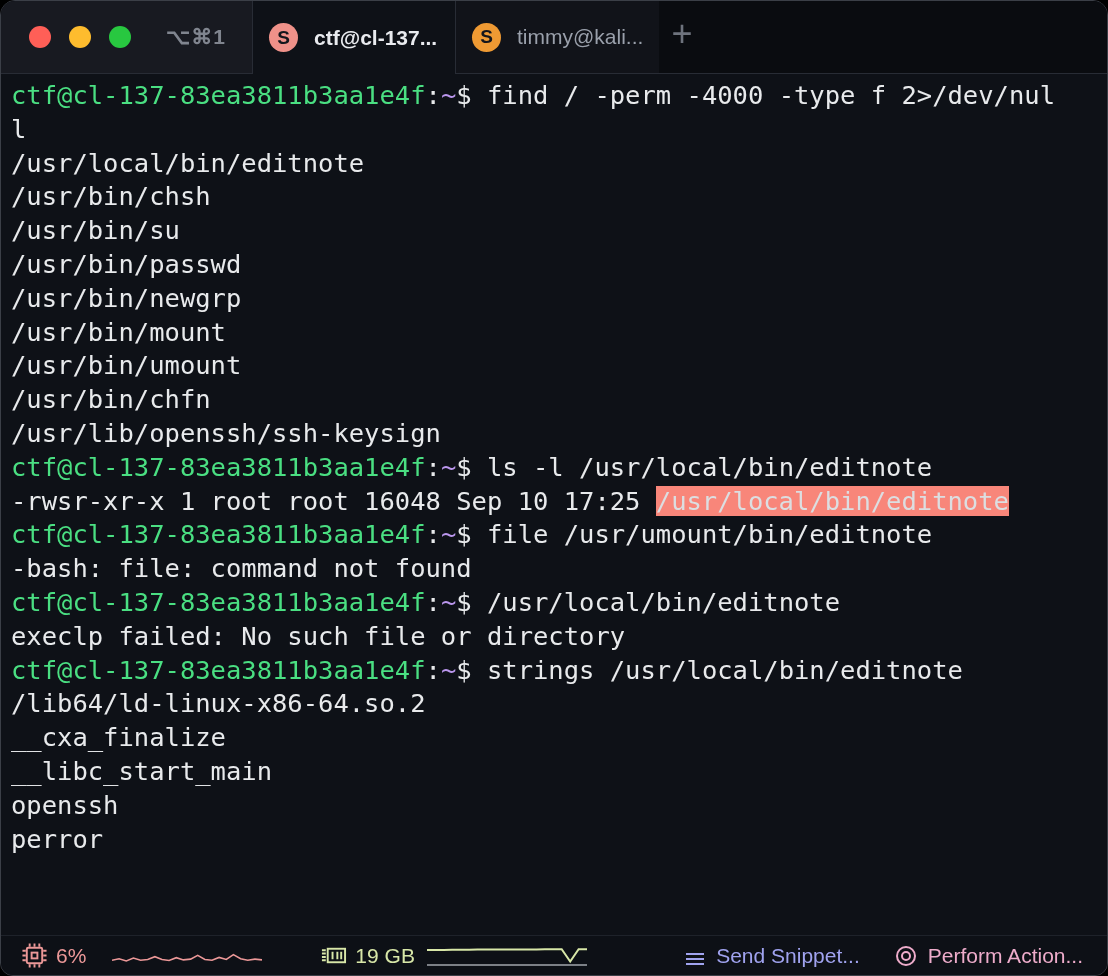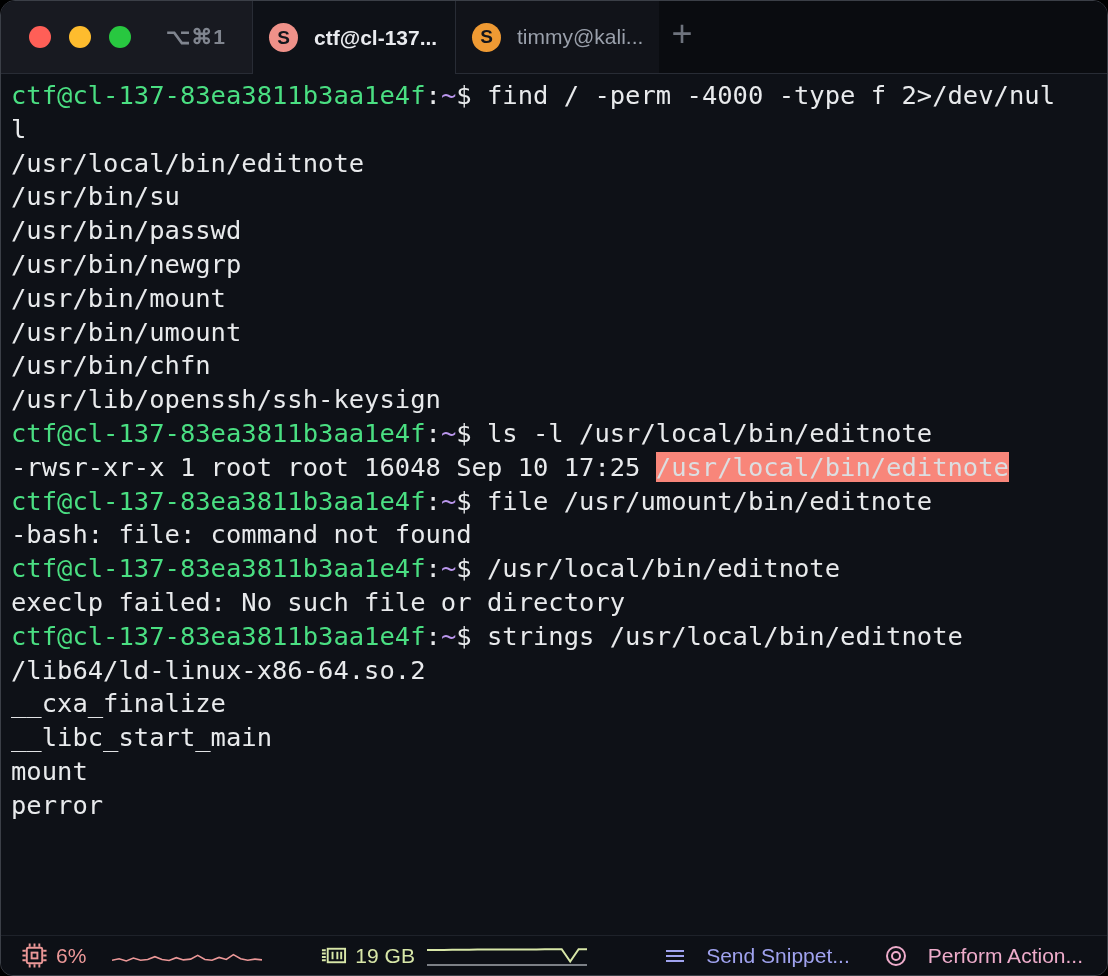--- a/index.html
+++ b/index.html
@@ -106,21 +106,21 @@
     background:var(--bg-statusbar);border-top:1px solid #1e222a;
     padding:0 24px 0 20px;font-size:21px;
   }
   .stat{display:flex;align-items:center;gap:8px;}
   .stat.cpu{color:var(--cpu-pink);}
   .stat.ram{color:var(--ram-green);margin-left:58px;}
   .spark{flex:none;}
   .spark.cpu-spark{margin-left:26px;}
   .spark.ram-spark{margin-left:12px;}
   .sb-btn{
-    display:flex;align-items:center;gap:20px;
+    display:flex;align-items:flex-end;gap:10px;
     background:none;border:none;font:inherit;cursor:default;white-space:nowrap;
   }
   .sb-btn.snippet{margin-left:auto;color:var(--snippet-purple);}
   .sb-btn.action{margin-left:34px;color:var(--action-pink);}
   svg{display:block;}
 </style>
 </head>
 <body>
 
 <div class="window">
@@ -144,38 +144,39 @@
     </div>
 
     <div class="newtab">+</div>
     <div class="tabbar-fill"></div>
   </div>
 
   <div class="terminal" id="terminal">
       <div class="tline"><span class="seg-p">ctf@cl-137-83ea3811b3aa1e4f</span><span class="seg-w">:</span><span class="seg-d">~</span><span class="seg-w">$</span><span class="seg-f"> find / -perm -4000 -type f 2&gt;/dev/nul</span></div>
       <div class="tline"><span class="seg-f">l</span></div>
       <div class="tline"><span class="seg-f">/usr/local/bin/editnote</span></div>
+      <div class="tline"><span class="seg-f">/usr/bin/chsh</span></div>
       <div class="tline"><span class="seg-f">/usr/bin/su</span></div>
       <div class="tline"><span class="seg-f">/usr/bin/passwd</span></div>
       <div class="tline"><span class="seg-f">/usr/bin/newgrp</span></div>
       <div class="tline"><span class="seg-f">/usr/bin/mount</span></div>
       <div class="tline"><span class="seg-f">/usr/bin/umount</span></div>
       <div class="tline"><span class="seg-f">/usr/bin/chfn</span></div>
       <div class="tline"><span class="seg-f">/usr/lib/openssh/ssh-keysign</span></div>
       <div class="tline"><span class="seg-p">ctf@cl-137-83ea3811b3aa1e4f</span><span class="seg-w">:</span><span class="seg-d">~</span><span class="seg-w">$</span><span class="seg-f"> ls -l /usr/local/bin/editnote</span></div>
       <div class="tline"><span class="seg-f">-rwsr-xr-x 1 root root 16048 Sep 10 17:25 </span><span class="seg-h">/usr/local/bin/editnote</span></div>
       <div class="tline"><span class="seg-p">ctf@cl-137-83ea3811b3aa1e4f</span><span class="seg-w">:</span><span class="seg-d">~</span><span class="seg-w">$</span><span class="seg-f"> file /usr/umount/bin/editnote</span></div>
       <div class="tline"><span class="seg-f">-bash: file: command not found</span></div>
       <div class="tline"><span class="seg-p">ctf@cl-137-83ea3811b3aa1e4f</span><span class="seg-w">:</span><span class="seg-d">~</span><span class="seg-w">$</span><span class="seg-f"> /usr/local/bin/editnote</span></div>
       <div class="tline"><span class="seg-f">execlp failed: No such file or directory</span></div>
       <div class="tline"><span class="seg-p">ctf@cl-137-83ea3811b3aa1e4f</span><span class="seg-w">:</span><span class="seg-d">~</span><span class="seg-w">$</span><span class="seg-f"> strings /usr/local/bin/editnote</span></div>
       <div class="tline"><span class="seg-f">/lib64/ld-linux-x86-64.so.2</span></div>
       <div class="tline"><span class="seg-f">__cxa_finalize</span></div>
       <div class="tline"><span class="seg-f">__libc_start_main</span></div>
-      <div class="tline"><span class="seg-f">mount</span></div>
+      <div class="tline"><span class="seg-f">openssh</span></div>
       <div class="tline"><span class="seg-f">perror</span></div>
     </div>
 
   <div class="statusbar">
 
     <div class="stat cpu">
       <svg width="27" height="27" viewBox="0 0 28 28">
         <g stroke="var(--cpu-pink)" stroke-width="2" fill="none">
           <rect x="6" y="6" width="16" height="16" rx="1.5"></rect>
           <rect x="11" y="11" width="6" height="6"></rect>

